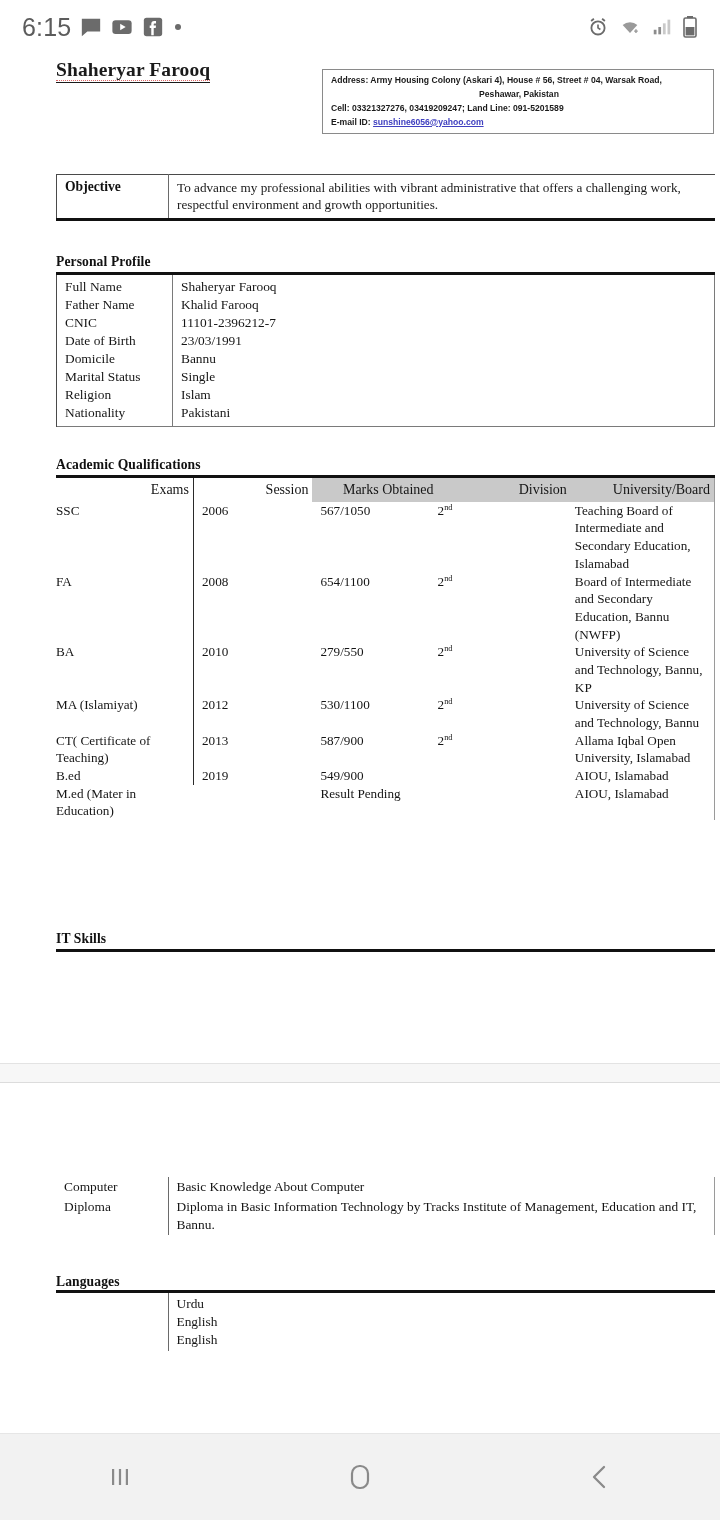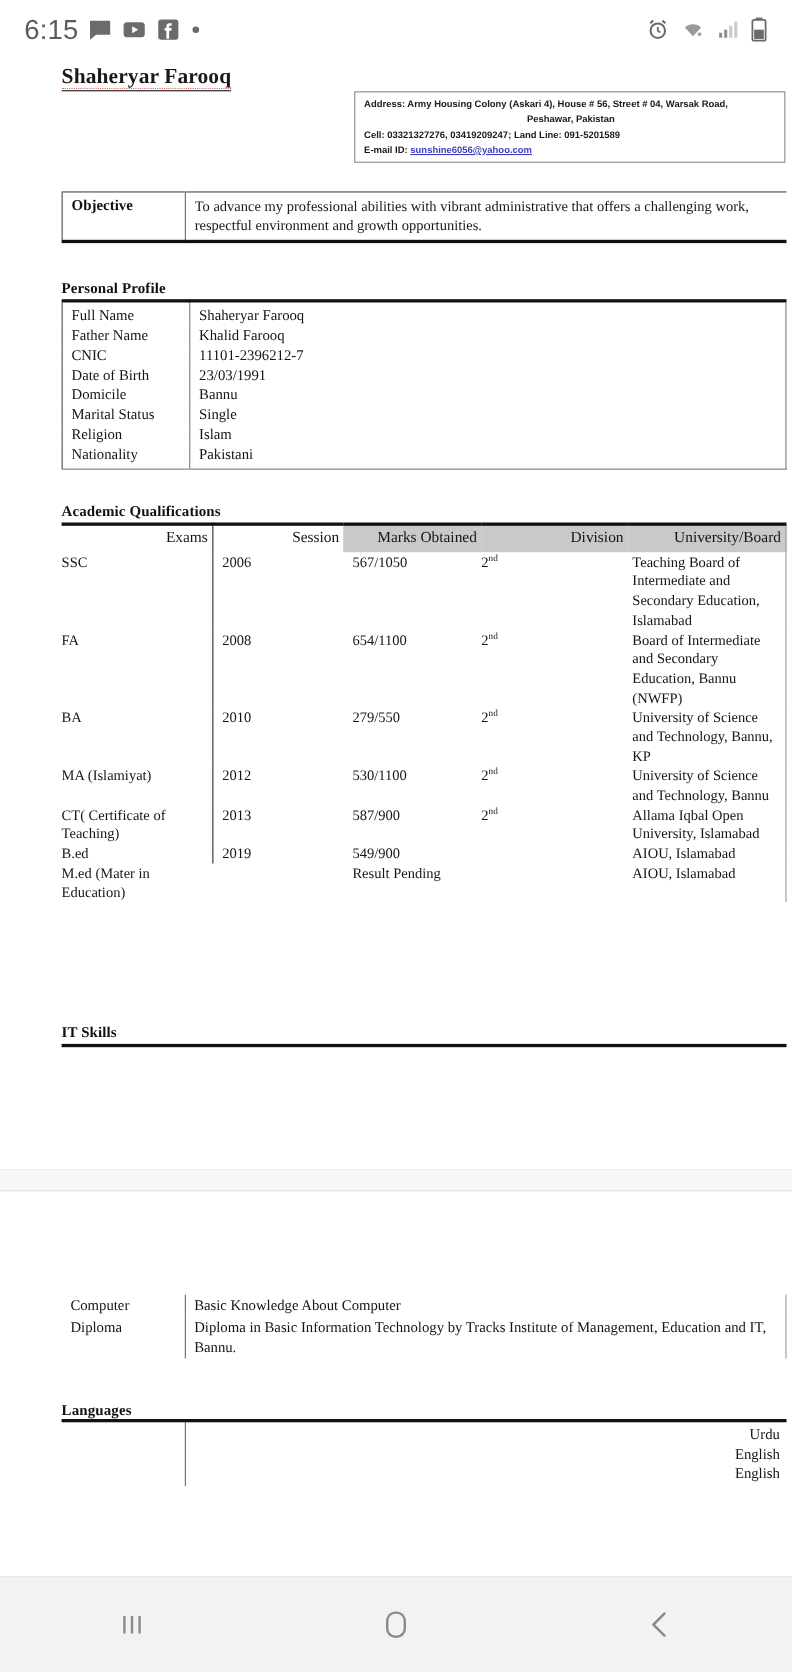--- a/index.html
+++ b/index.html
@@ -39,21 +39,21 @@
   .cand-name {
     position: absolute; left: 56px; top: 5px;
     font-family: "Liberation Serif", serif;
     font-weight: bold; font-size: 19.5px; color: #1a1a1a;
     border-bottom: 1.6px solid #1a1a1a; padding-bottom: 1px;
     letter-spacing: .1px;
   }
   .cand-name .sq { border-bottom: 1.4px dotted #d66; padding-bottom: 0px; }
 
   .contact-box {
-    position: absolute; left: 322px; top: 29px; width: 392px;
+    position: absolute; left: 322px; top: 15px; width: 392px;
     border-left: 1.4px solid #8a8a8a;
     border-top: 1.4px solid #8a8a8a;
     border-right: 1.4px solid #8a8a8a;
     border-bottom: 1.4px solid #8a8a8a;
     padding: 4px 6px 3px 8px;
     font-family: "Liberation Sans", sans-serif;
     font-size: 8.6px; font-weight: bold; color: #1a1a1a;
     line-height: 1.62;
   }
   .contact-box .ctr { text-align: center; }
@@ -141,21 +141,21 @@
               border-right: 1.3px solid #9a9a9a; }
   .cd-table td { vertical-align: top; font-size: 13.4px; color: #151515;
                  line-height: 1.345; padding: 1px 6px 1px 8px; }
   .cd-k { width: 112px; }
   .cd-v { border-left: 1.3px solid #6a6a6a; }
 
   
   .lang-wrap { position: absolute; left: 56px; top: 1220px; width: 659px; }
   .lang-table { width: 100%; border-collapse: collapse; border-top: 3px solid #111; }
   .lang-table td { vertical-align: top; font-size: 13.4px; color: #151515;
-                   line-height: 1.345; padding: 2px 6px 2px 8px; text-align: right; }
+                   line-height: 1.345; padding: 2px 6px 2px 8px; }
   .lang-k { width: 112px; }
   .lang-v { border-left: 1.3px solid #6a6a6a; }
 
   
   .navbar {
     position: absolute; left: 0; bottom: 0; width: 720px; height: 87px;
     background: #f2f2f2;
     display: flex; align-items: center; justify-content: space-around;
     border-top: 1px solid #e6e6e6;
   }

